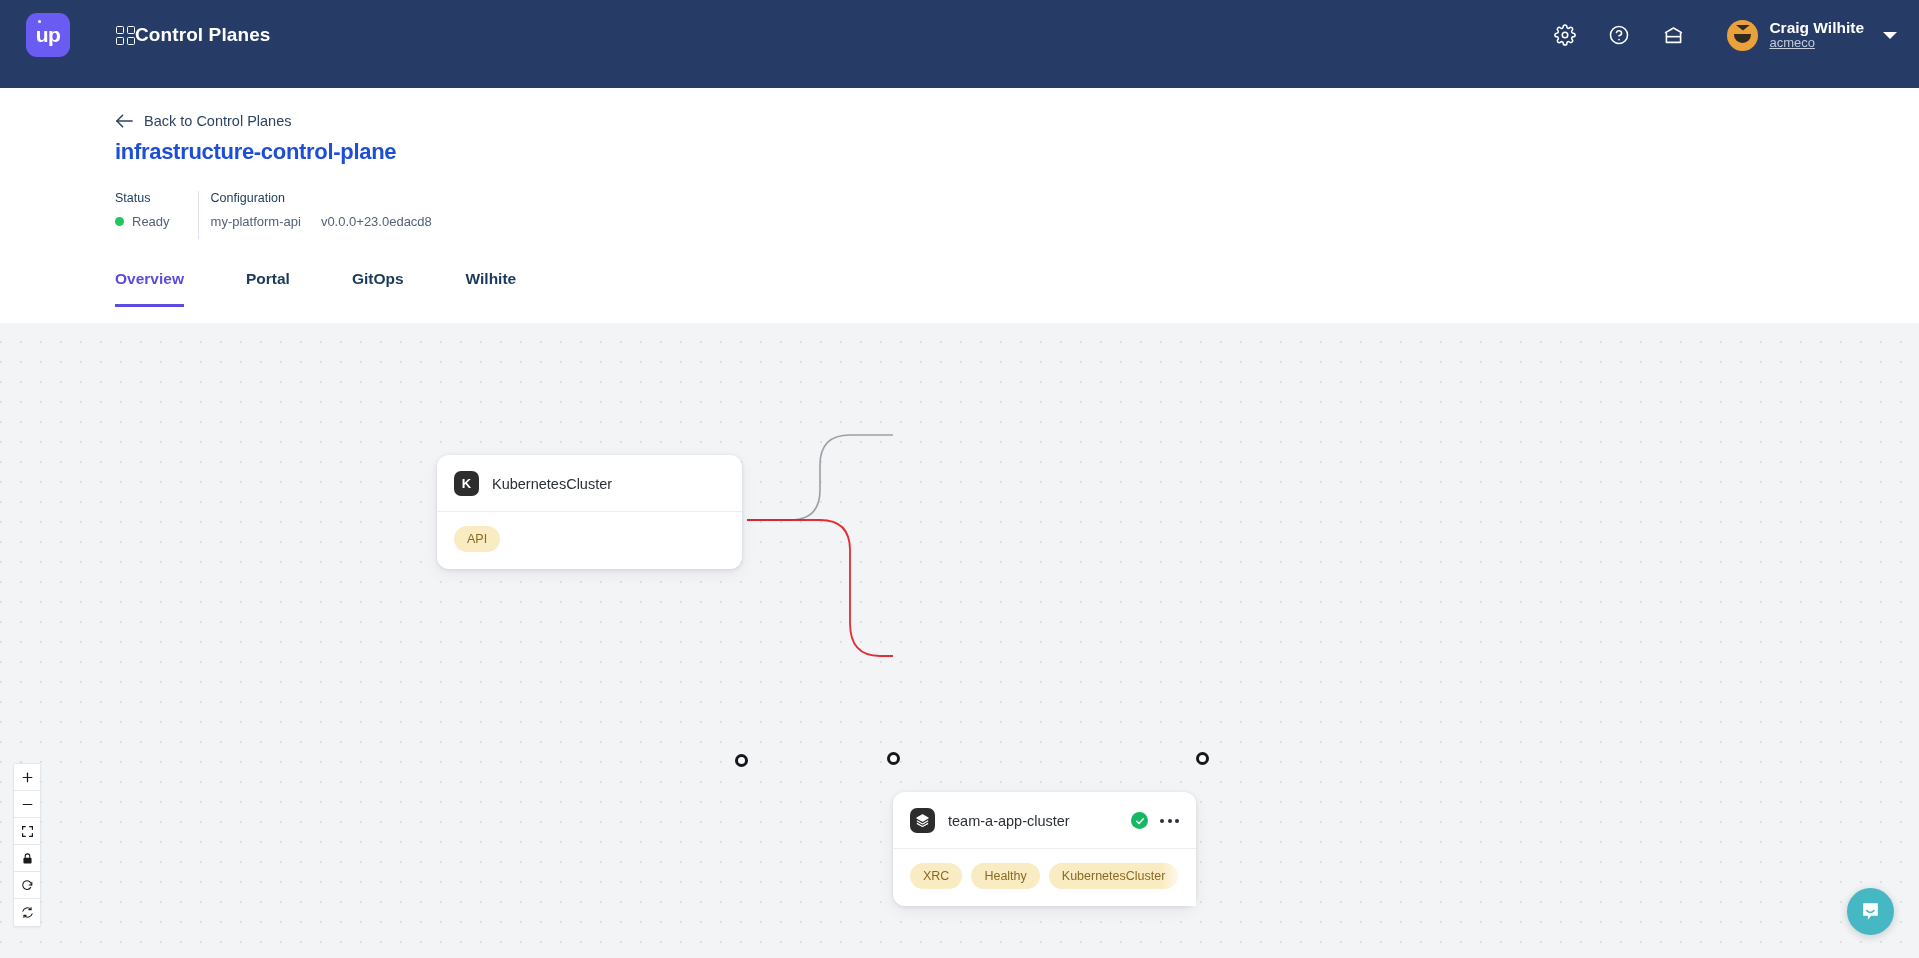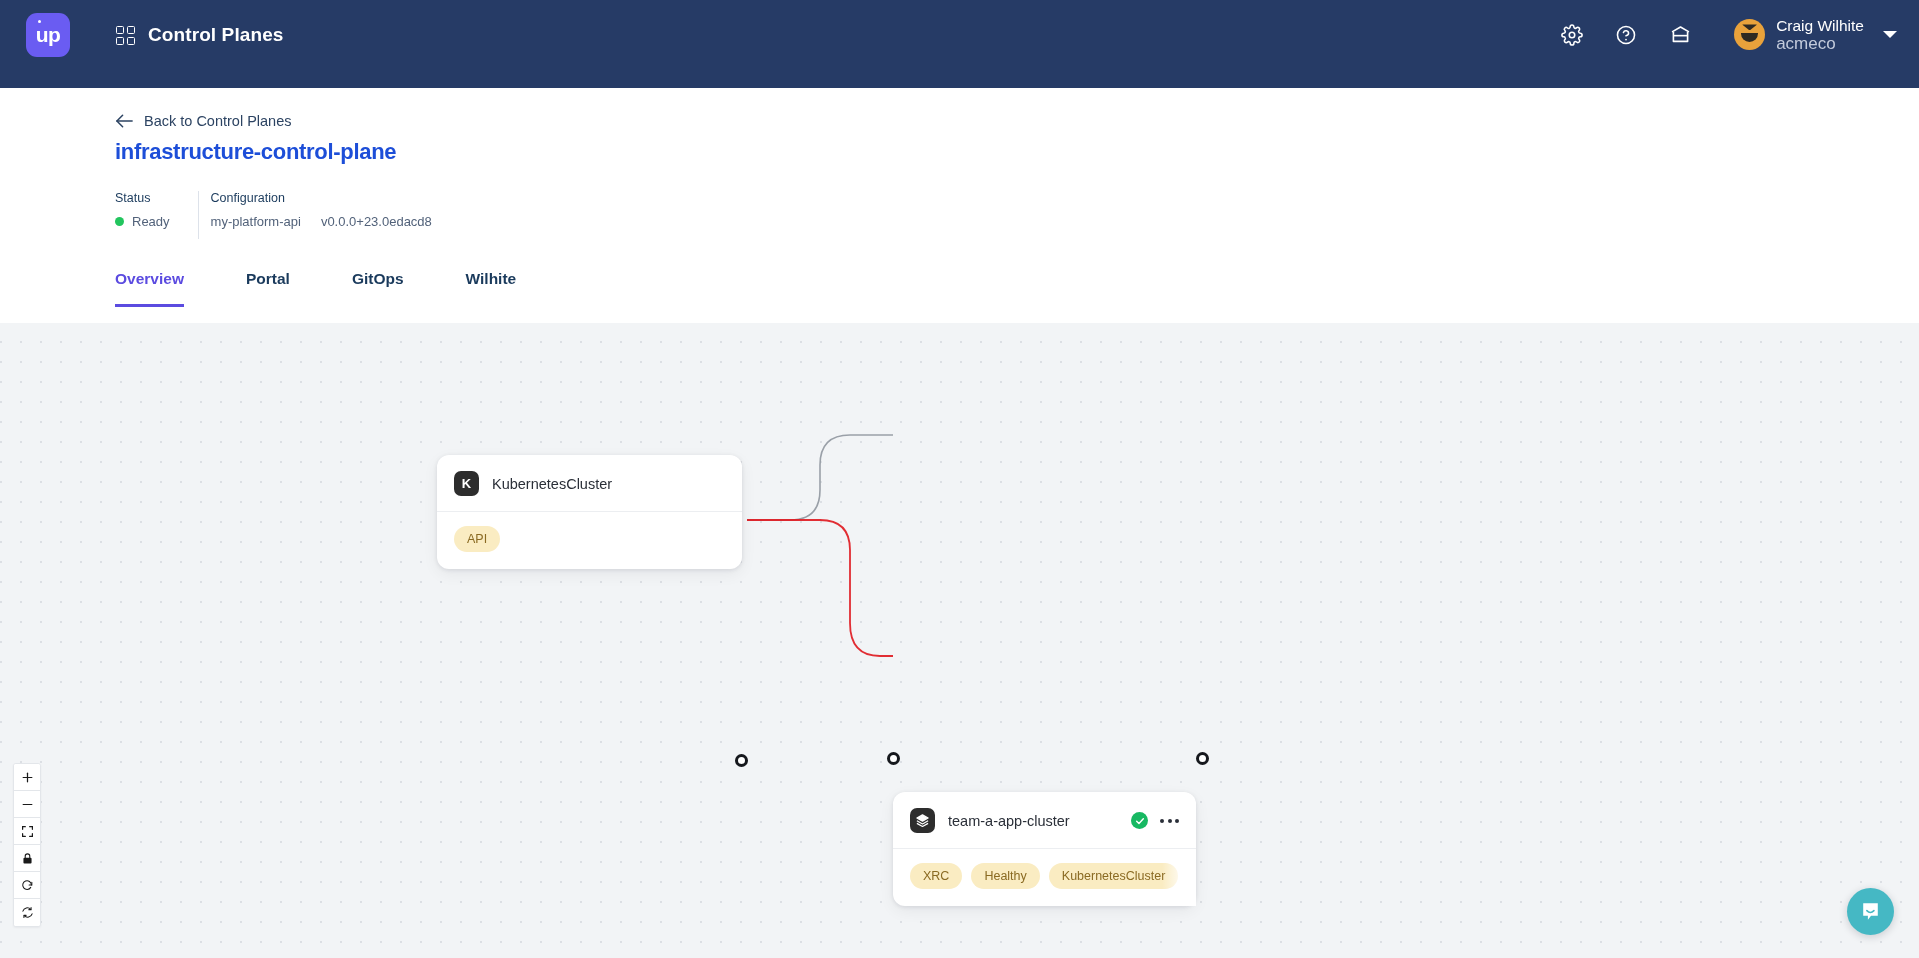--- a/index.html
+++ b/index.html
@@ -43,21 +43,20 @@
     content: "";
     position: absolute;
     top: -4px; left: 2px;
     width: 3px; height: 3px;
     background: #ffffff;
     border-radius: 50%;
   }
   .nav-section {
     display: flex;
     align-items: center;
-    gap: 13px;
     margin-left: 46px;
   }
   .grid-icon {
     width: 19px; height: 19px;
     display: grid;
     grid-template-columns: 1fr 1fr;
     grid-template-rows: 1fr 1fr;
     gap: 3px;
   }
   .grid-icon i {
@@ -114,26 +113,27 @@
     left: 50%; top: 14px;
     width: 17px; height: 9px;
     margin-left: -8.5px;
     background: #2f2a22;
     border-radius: 0 0 9px 9px;
   }
   .user-text { line-height: 1.12; }
   .user-name {
     color: #ffffff;
     font-size: 15.5px;
-    font-weight: normal;
+    font-weight: bold;
     white-space: nowrap;
   }
   .user-org {
     color: #C3CBDC;
-    font-size: 17px;
+    font-size: 13px;
+    text-decoration: underline;
   }
   .caret-down {
     width: 0; height: 0;
     border-left: 7px solid transparent;
     border-right: 7px solid transparent;
     border-top: 7px solid #ffffff;
     margin-left: 8px;
     cursor: pointer;
   }
 

